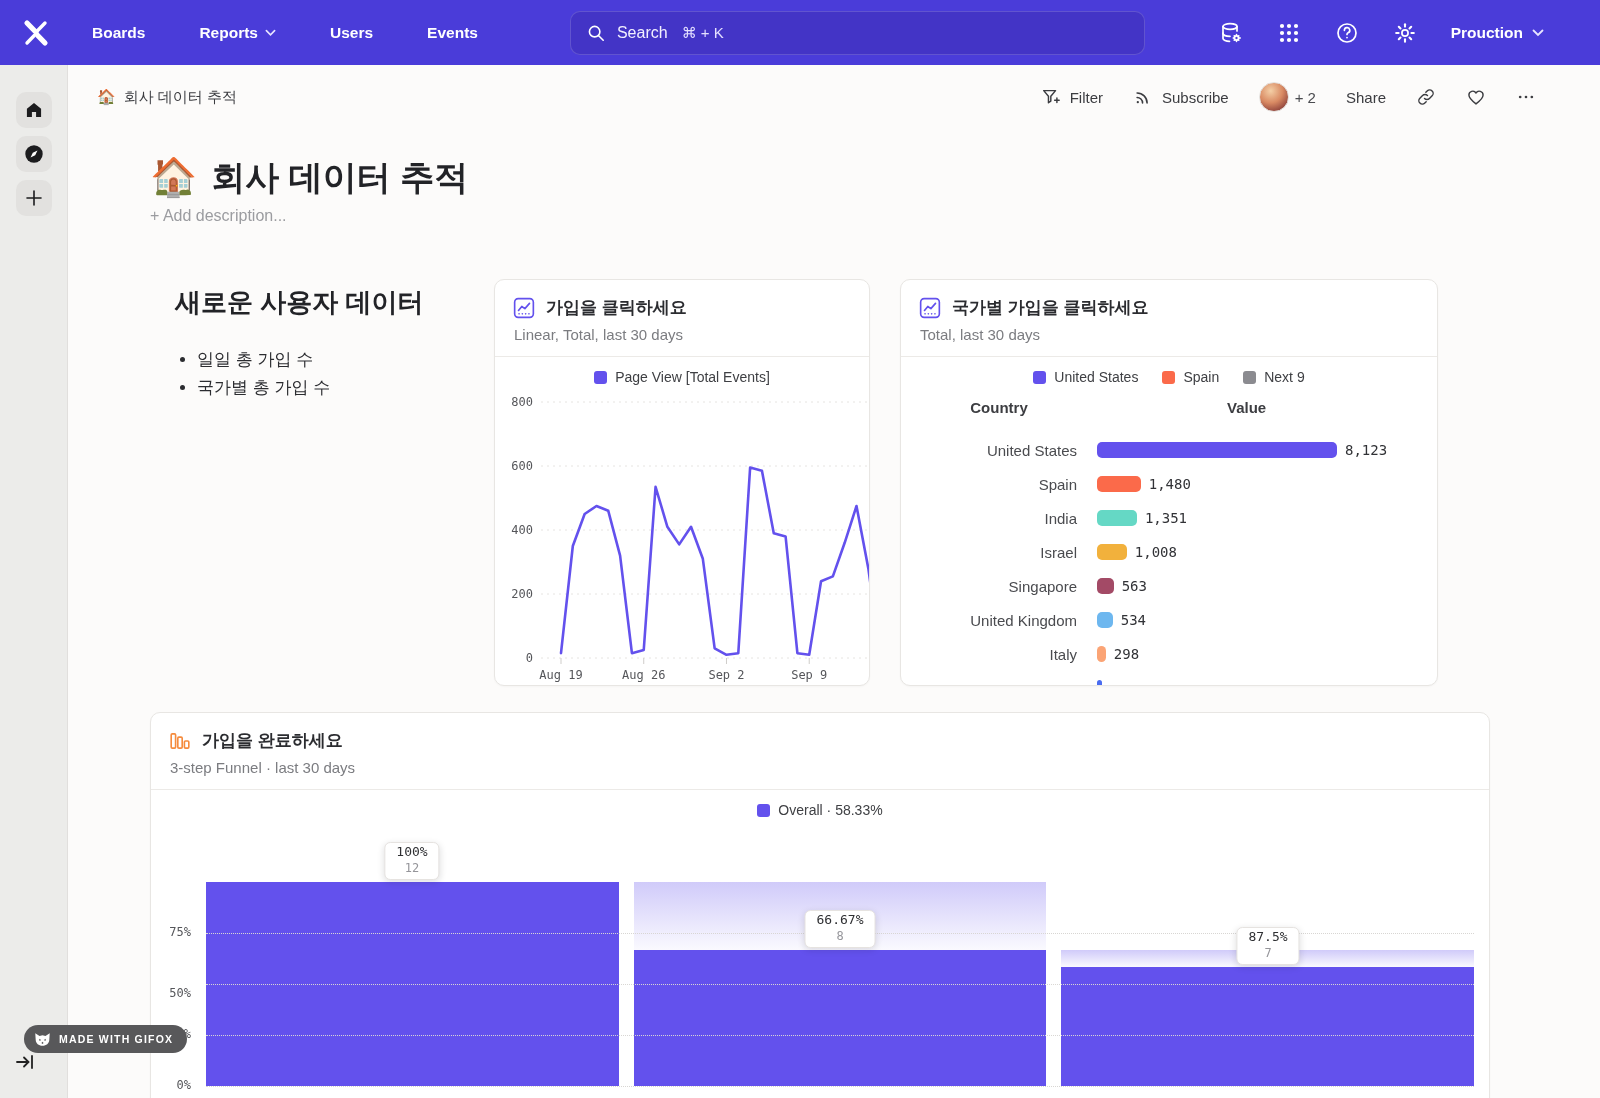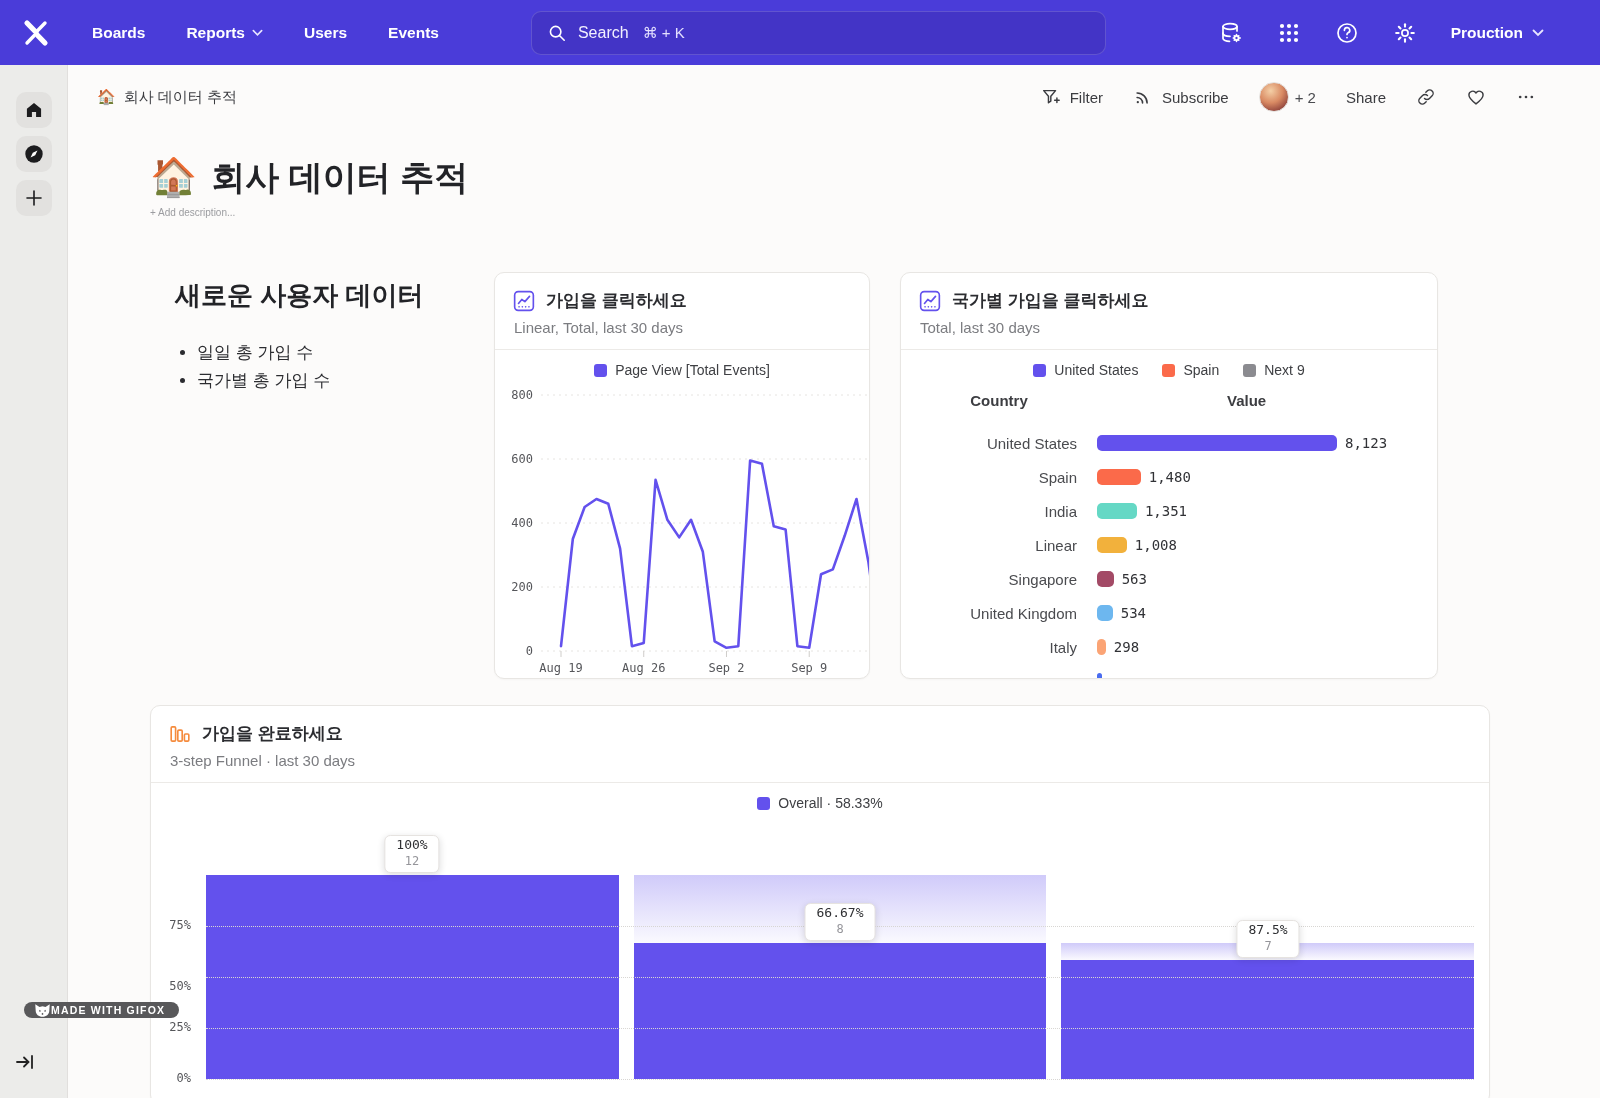--- a/index.html
+++ b/index.html
@@ -4,21 +4,21 @@
 <style>
   * { margin:0; padding:0; box-sizing:border-box; }
   html,body { width:1600px; height:1098px; overflow:hidden; background:#fff;
     font-family:"Liberation Sans","DejaVu Sans",sans-serif; }
   .app { position:relative; width:1600px; height:1098px; overflow:hidden; }
 
   
   .topnav { height:65px; background:#4a3cd9; display:flex; align-items:center;
     padding:0 56px 0 20px; color:#fff; }
   .logo { width:32px; height:32px; margin-right:40px; flex:0 0 auto; }
-  .nav-items { display:flex; align-items:center; gap:41px; }
+  .nav-items { display:flex; align-items:center; gap:54px; }
   .nav-item { display:flex; align-items:center; gap:7px; font-size:15.5px; font-weight:600;
     color:#fff; cursor:pointer; white-space:nowrap; }
   .chev { color:#e8e5ff; }
   .search-pill { margin-left:92px; width:575px; height:44px; background:#4334c6;
     border:1px solid rgba(255,255,255,0.16); border-radius:10px; display:flex;
     align-items:center; padding:0 16px; gap:12px; cursor:text; }
   .search-pill .stext { font-size:16px; color:#f2f0ff; }
   .search-pill .skey { font-size:15px; color:#e4e0ff; margin-left:2px; }
   .nav-right { margin-left:auto; display:flex; align-items:center; gap:34px; }
   .nav-icon { width:24px; height:24px; color:#fff; cursor:pointer; }
@@ -49,21 +49,21 @@
     background:radial-gradient(circle at 38% 28%, #f4cfa6 0%, #d98a63 45%, #9c4f42 75%, #6e3632 100%);
     border:1px solid #e4e1de; }
   .collab-more { font-size:15px; color:#4a4b4f; }
   .icon-btn { width:20px; height:20px; color:#3b3c40; cursor:pointer; }
 
   
   .title-wrap { margin:26px 0 0 82px; }
   .board-title { font-size:34px; font-weight:700; color:#222327; display:flex;
     align-items:center; gap:14px; line-height:44px; }
   .board-title .emoji { font-size:38px; }
-  .add-desc { margin-top:8px; font-size:10px; color:#9b9ca0; cursor:pointer; }
+  .add-desc { margin-top:8px; font-size:16px; color:#9b9ca0; cursor:pointer; }
 
   
   .cards-row { display:flex; margin:54px 0 0 82px; width:1340px; }
   .card { background:#fff; border:1px solid #e8e6e3; border-radius:10px; height:407px;
     overflow:hidden; box-shadow:0 1px 2px rgba(30,30,40,0.03); }
   .card-head { padding:16px 18px 13px; border-bottom:1px solid #eceae7; }
   .card-title-row { display:flex; align-items:center; gap:11px; }
   .card-title { font-size:17px; font-weight:700; color:#2b2c30; }
   .card-sub { margin-top:7px; margin-left:1px; font-size:15px; color:#7b7c80; }
   .legend-row { display:flex; justify-content:center; align-items:center; gap:24px;
@@ -102,22 +102,22 @@
   .fcol { flex:1; display:flex; flex-direction:column; cursor:pointer; }
   .fover { width:100%; background:linear-gradient(to bottom, rgba(99,81,237,0.30), rgba(99,81,237,0.03)); }
   .fsolid { width:100%; }
   .ftip { position:absolute; transform:translateX(-50%); background:#fff;
     border:1px solid #e6e3e0; border-radius:6px; box-shadow:0 2px 7px rgba(20,20,30,0.14);
     padding:1px 11px 4px; text-align:center; z-index:3; }
   .ftip-pct { font-family:"DejaVu Sans Mono","Liberation Mono",monospace; font-size:13px; color:#2f3033; }
   .ftip-count { font-family:"DejaVu Sans Mono","Liberation Mono",monospace; font-size:12px; color:#95959a; margin-top:2px; }
 
   
-  .gifox { position:absolute; left:24px; top:1002px; height:16px; background:#58585a;
-    border-radius:15px; display:flex; align-items:center; padding:0 14px 0 10px; z-index:50; }
+  .gifox { position:absolute; left:24px; top:1025px; height:28px; background:#58585a;
+    border-radius:15px; display:flex; align-items:center; gap:8px; padding:0 14px 0 10px; z-index:50; }
   .gifox span { color:#fff; font-size:10.5px; font-weight:700; letter-spacing:1.2px; }
 </style>
 </head>
 <body>
 
 <div class="app">
 
   <div class="topnav">
     <svg class="logo" viewBox="0 0 32 32">
       <g stroke="#fff" stroke-linecap="round" fill="none">
@@ -393,21 +393,21 @@
                 <div class="blab">Spain</div>
                 <div class="bbar" style="background: rgb(251, 106, 74); width: 43.7277px;"></div>
                 <div class="bval">1,480</div>
               </div>
               <div class="brow">
                 <div class="blab">India</div>
                 <div class="bbar" style="background: rgb(101, 216, 197); width: 39.9163px;"></div>
                 <div class="bval">1,351</div>
               </div>
               <div class="brow">
-                <div class="blab">Linear</div>
+                <div class="blab">Israel</div>
                 <div class="bbar" style="background: rgb(242, 177, 60); width: 29.7821px;"></div>
                 <div class="bval">1,008</div>
               </div>
               <div class="brow">
                 <div class="blab">Singapore</div>
                 <div class="bbar" style="background: rgb(163, 74, 102); width: 16.6342px;"></div>
                 <div class="bval">563</div>
               </div>
               <div class="brow">
                 <div class="blab">United Kingdom</div>

